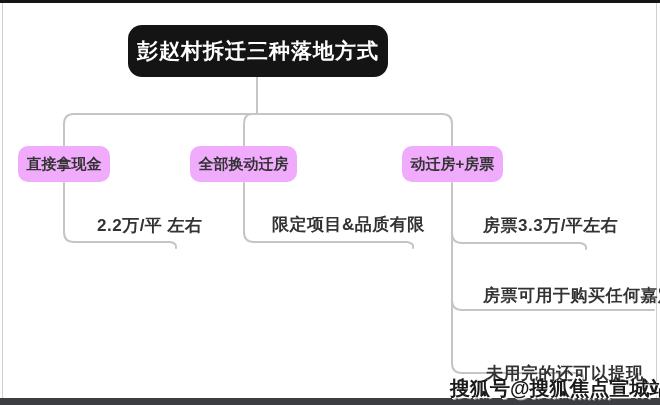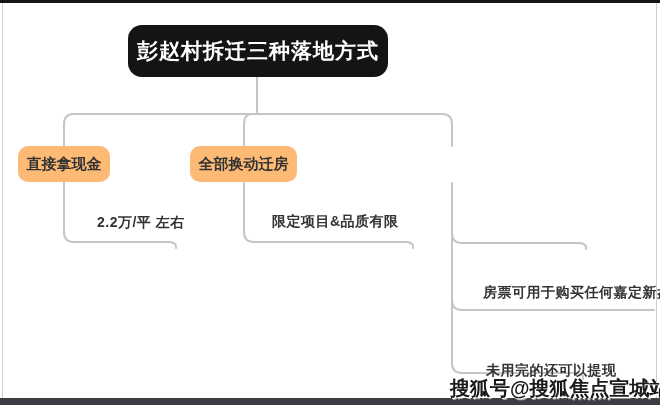--- a/index.html
+++ b/index.html
@@ -17,28 +17,28 @@
   .node{
     position:absolute;display:flex;align-items:center;justify-content:center;
     box-sizing:border-box;text-align:center;white-space:nowrap;
   }
   .node-root{
     left:128px;top:25px;width:260px;height:52px;
     background:#141414;color:#ffffff;border-radius:14px;
     font-size:21px;font-weight:600;letter-spacing:1px;
   }
   .node-child{
-    background:#fdba74;color:#333333;border-radius:10px;
+    background:#f0abfc;color:#333333;border-radius:10px;
     font-size:15px;font-weight:600;height:36px;top:146px;
   }
   .node-c1{left:18px;width:92px;}
   .node-c2{left:190px;width:107px;text-align:center;}
   .node-c3{left:402px;width:101px;}
   .leaf{
-    position:absolute;color:#333333;font-size:14px;font-weight:600;
+    position:absolute;color:#333333;font-size:17px;font-weight:600;
     white-space:nowrap;letter-spacing:0.5px;
   }
   .leaf-l1{left:97px;top:214px;}
   .leaf-l2{left:272px;top:213px;text-align:center;}
   .leaf-r1{left:483px;top:214px;}
   .leaf-r2{left:483px;top:284px;}
   .leaf-r3{left:486px;top:362px;}
   .watermark{
     position:absolute;left:450px;top:375px;width:205px;
     font-size:20px;font-weight:700;color:#1a1a1a;text-align:right;
@@ -64,21 +64,23 @@
     <path d="M244 183 L244 232 Q244 242 254 242 L407 242 Q414 243 413 248"></path>
     <path d="M452 183 L452 363 Q452 373 462 373 L577 373 Q584 374 583 379"></path>
     <path d="M452 233 Q452 243 462 243 L580 243 Q587 244 586 249"></path>
     <path d="M452 300 Q452 310 462 310 L654 310"></path>
   </svg>
 
   <div class="node node-root">彭赵村拆迁三种落地方式</div>
 
   <div class="node node-child node-c1">直接拿现金</div>
   <div class="node node-child node-c2">全部换动迁房</div>
+  <div class="node node-child node-c3">动迁房+房票</div>
 
   <div class="leaf leaf-l1">2.2万/平 左右</div>
   <div class="leaf leaf-l2">限定项目&amp;品质有限</div>
+  <div class="leaf leaf-r1">房票3.3万/平左右</div>
   <div class="leaf leaf-r2">房票可用于购买任何嘉定新盘</div>
   <div class="leaf leaf-r3">未用完的还可以提现</div>
 
   <div class="watermark">搜狐号@搜狐焦点宣城站</div>
 
 </div>
 
 </body></html>

